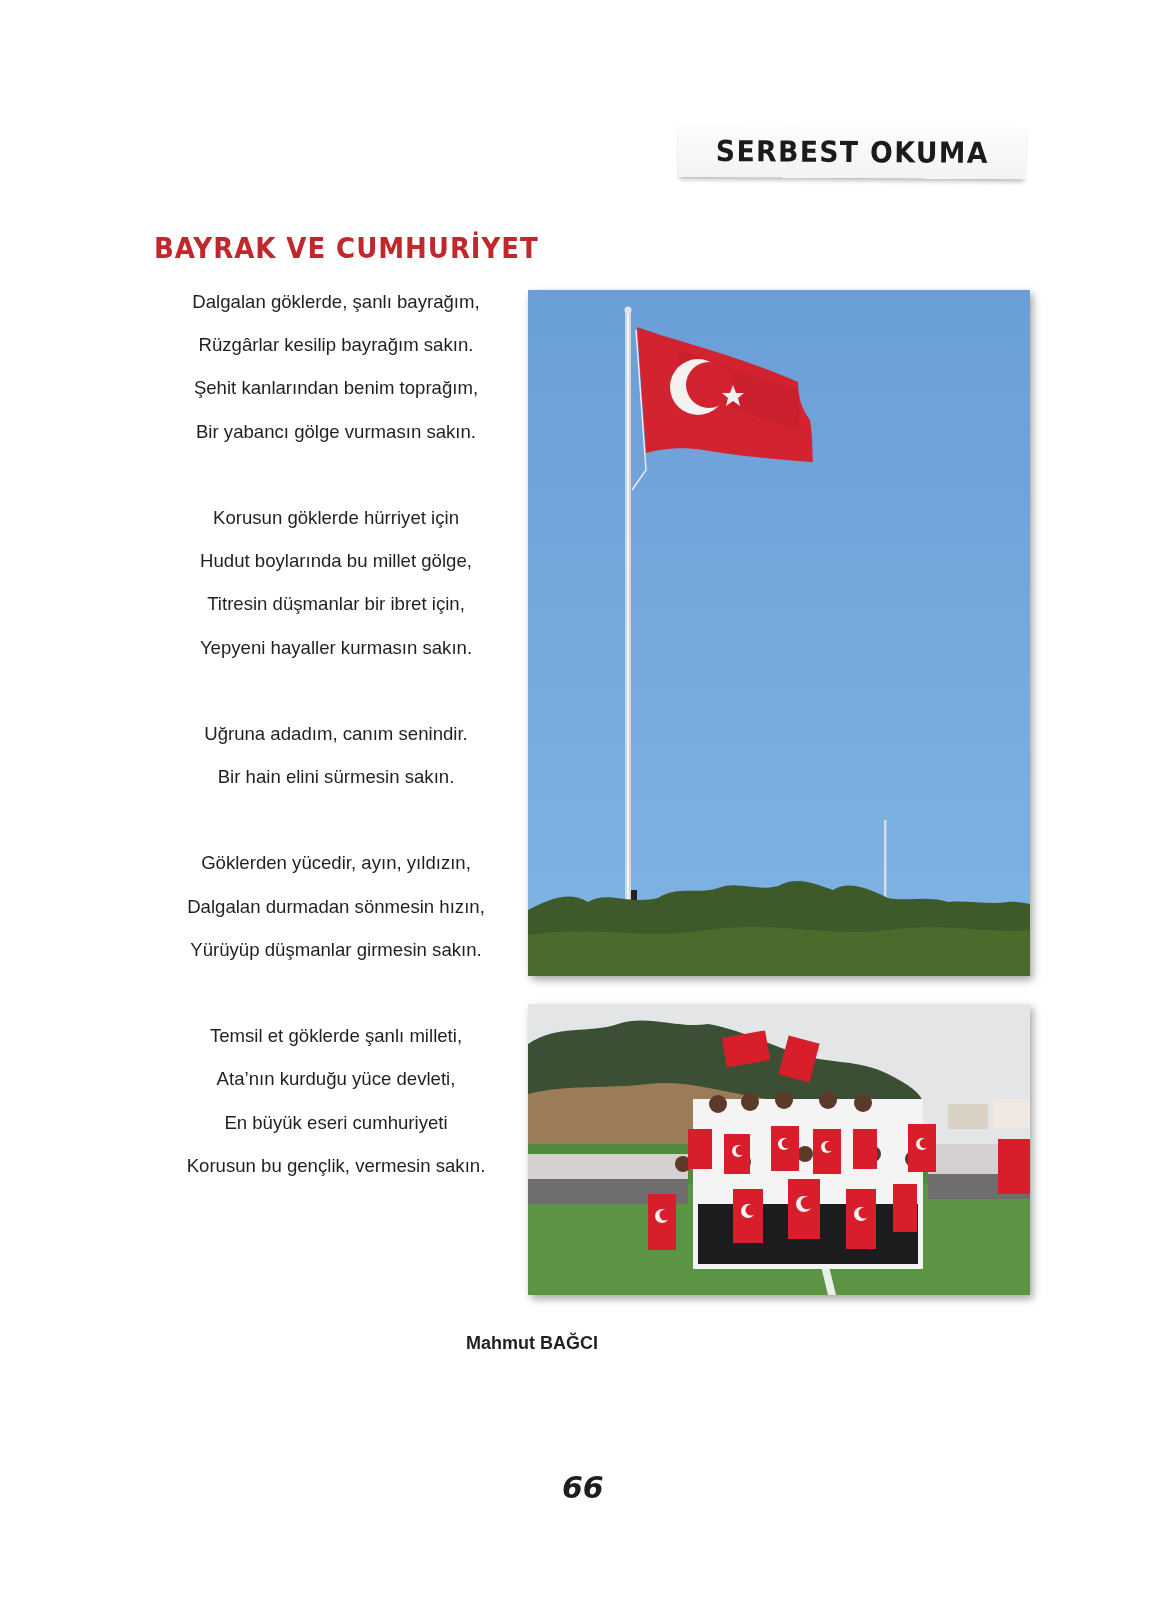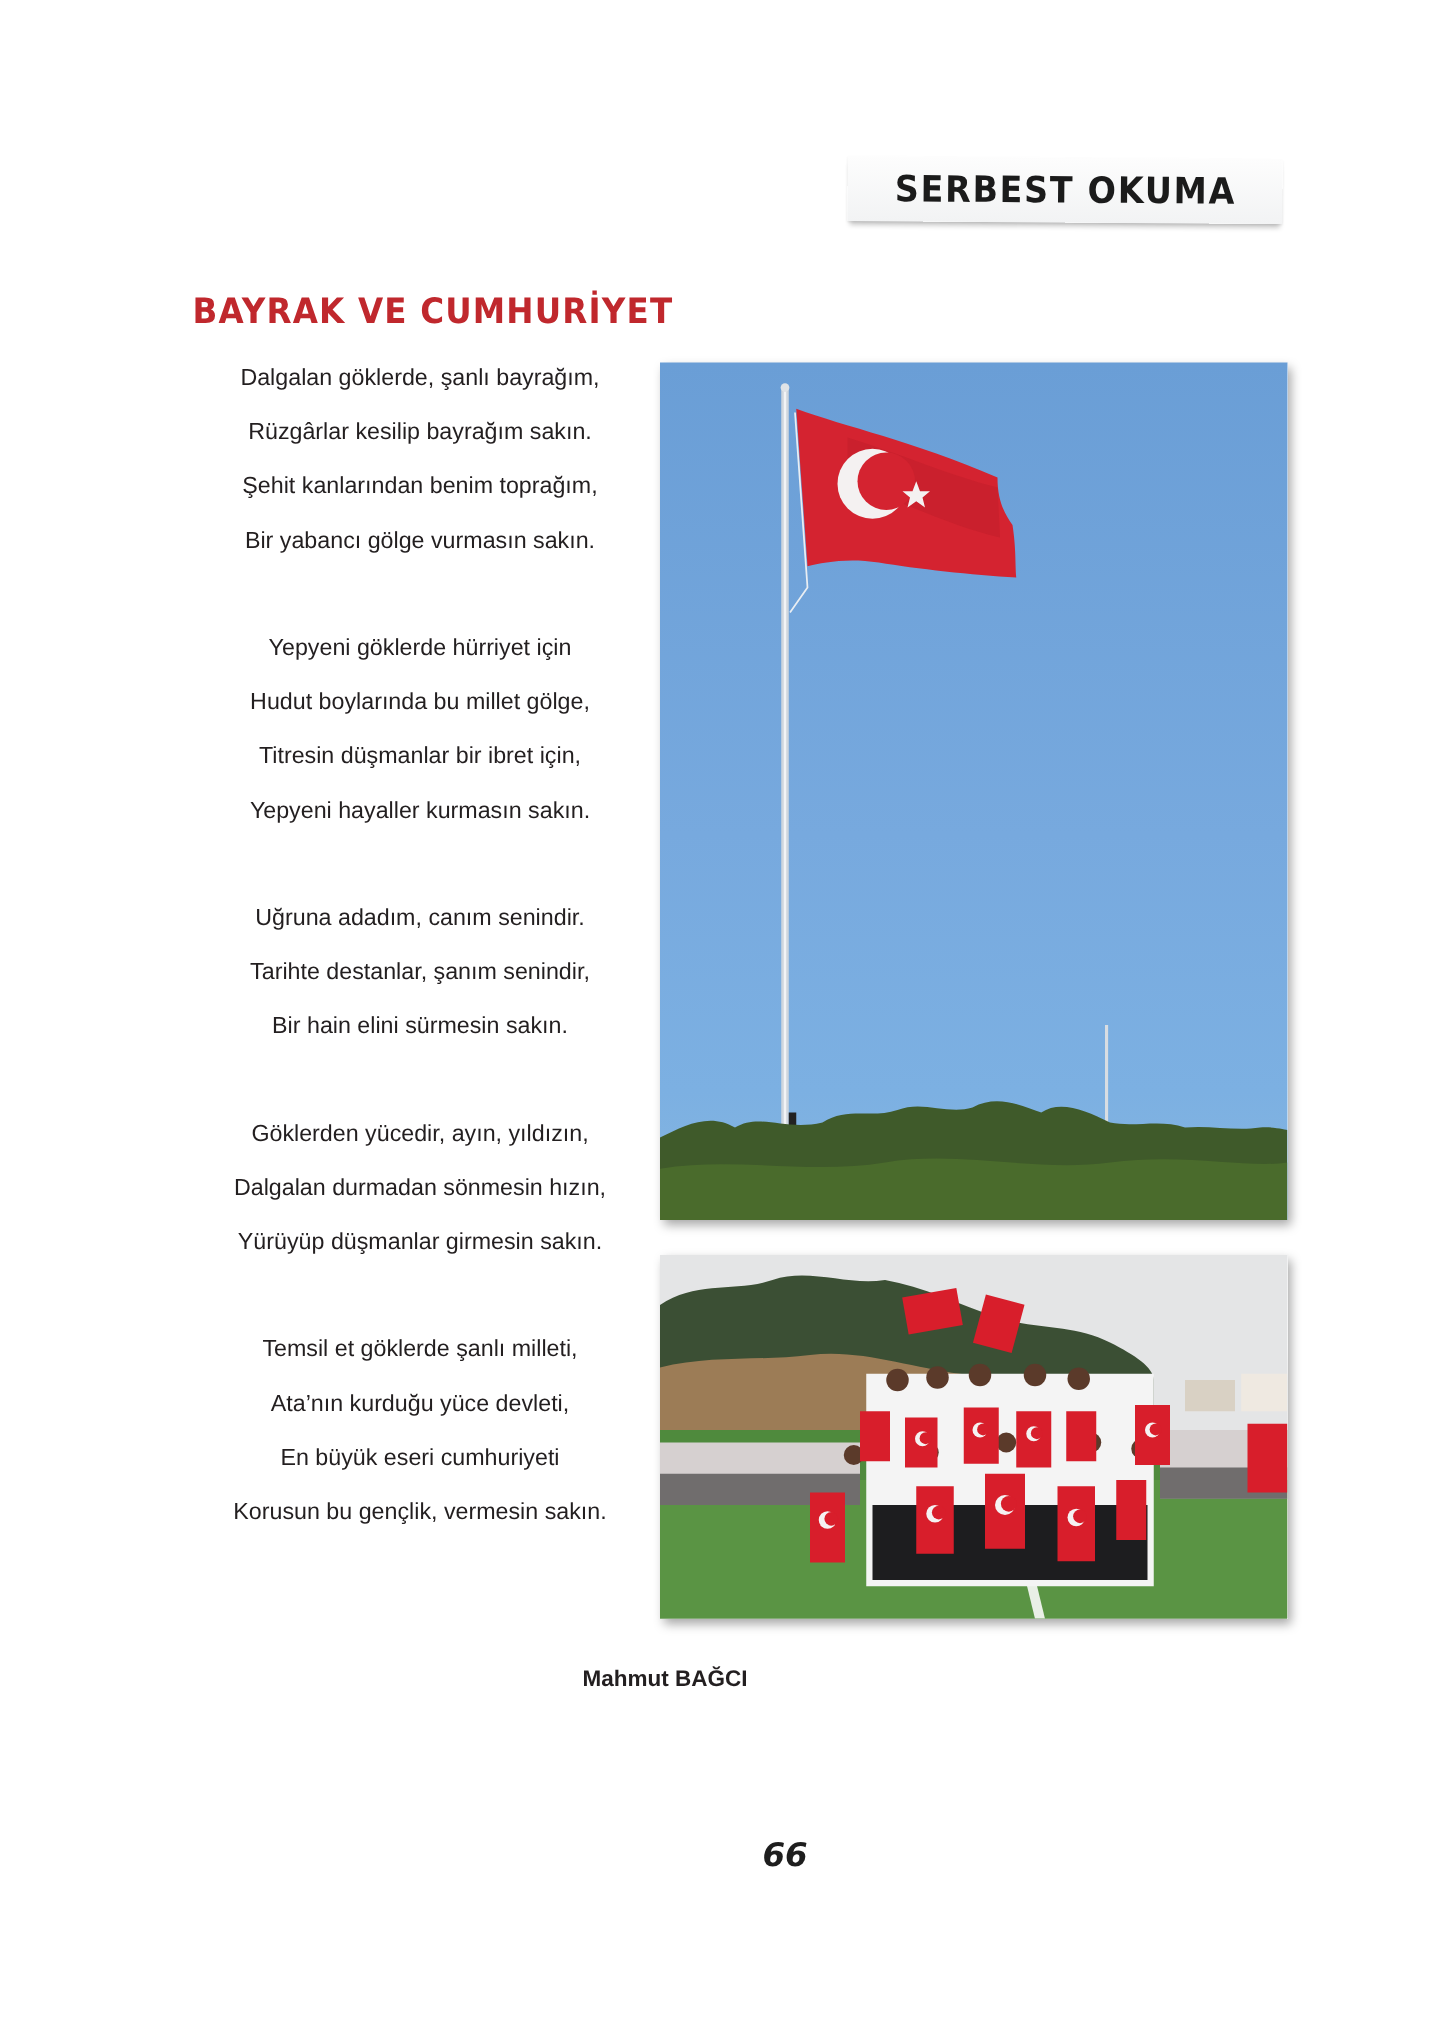--- a/index.html
+++ b/index.html
@@ -30,21 +30,21 @@
   .line { font-size: 18.6px; line-height: 43.2px; height: 43.2px; white-space: nowrap; color: #231f20; text-align: center; }
 
   .author {
     position: absolute; left: 466px; top: 1333px;
     font-weight: bold; font-size: 18px; color: #231f20; white-space: nowrap;
   }
 
   .page-number {
     position: absolute; left: 562px; top: 1470px;
     font-family: "DejaVu Sans", sans-serif; font-weight: bold; font-style: italic;
-    font-size: 26px; color: #1e1e1e; margin-left: 48px;
+    font-size: 30px; color: #1e1e1e;
   }
 
   .photo {
     position: absolute; overflow: hidden;
     box-shadow: 3px 4px 8px rgba(0,0,0,0.35);
   }
   .photo-flag { left: 528px; top: 290px; width: 502px; height: 686px;
     background: linear-gradient(180deg, #6a9ed6 0%, #77a9de 55%, #7cb0e2 85%, #86b6e0 100%); }
   .photo-ceremony { left: 528px; top: 1004px; width: 502px; height: 291px;
     background: linear-gradient(180deg, #e6e7e8 0%, #eeeff0 25%, #d9dadb 35%); }
@@ -61,28 +61,27 @@
 <div class="poem-title">BAYRAK VE CUMHURİYET</div>
 
 <div class="poem">
   <div class="stanza">
     <div class="line">Dalgalan göklerde, şanlı bayrağım,</div>
     <div class="line">Rüzgârlar kesilip bayrağım sakın.</div>
     <div class="line">Şehit kanlarından benim toprağım,</div>
     <div class="line">Bir yabancı gölge vurmasın sakın.</div>
   </div>
   <div class="stanza">
-    <div class="line">Yepyeni göklerde hürriyet için</div>
+    <div class="line">Korusun göklerde hürriyet için</div>
     <div class="line">Hudut boylarında bu millet gölge,</div>
     <div class="line">Titresin düşmanlar bir ibret için,</div>
     <div class="line">Yepyeni hayaller kurmasın sakın.</div>
   </div>
   <div class="stanza">
     <div class="line">Uğruna adadım, canım senindir.</div>
-    <div class="line">Tarihte destanlar, şanım senindir,</div>
     <div class="line">Bir hain elini sürmesin sakın.</div>
   </div>
   <div class="stanza">
     <div class="line">Göklerden yücedir, ayın, yıldızın,</div>
     <div class="line">Dalgalan durmadan sönmesin hızın,</div>
     <div class="line">Yürüyüp düşmanlar girmesin sakın.</div>
   </div>
   <div class="stanza">
     <div class="line">Temsil et göklerde şanlı milleti,</div>
     <div class="line">Ata’nın kurduğu yüce devleti,</div>

